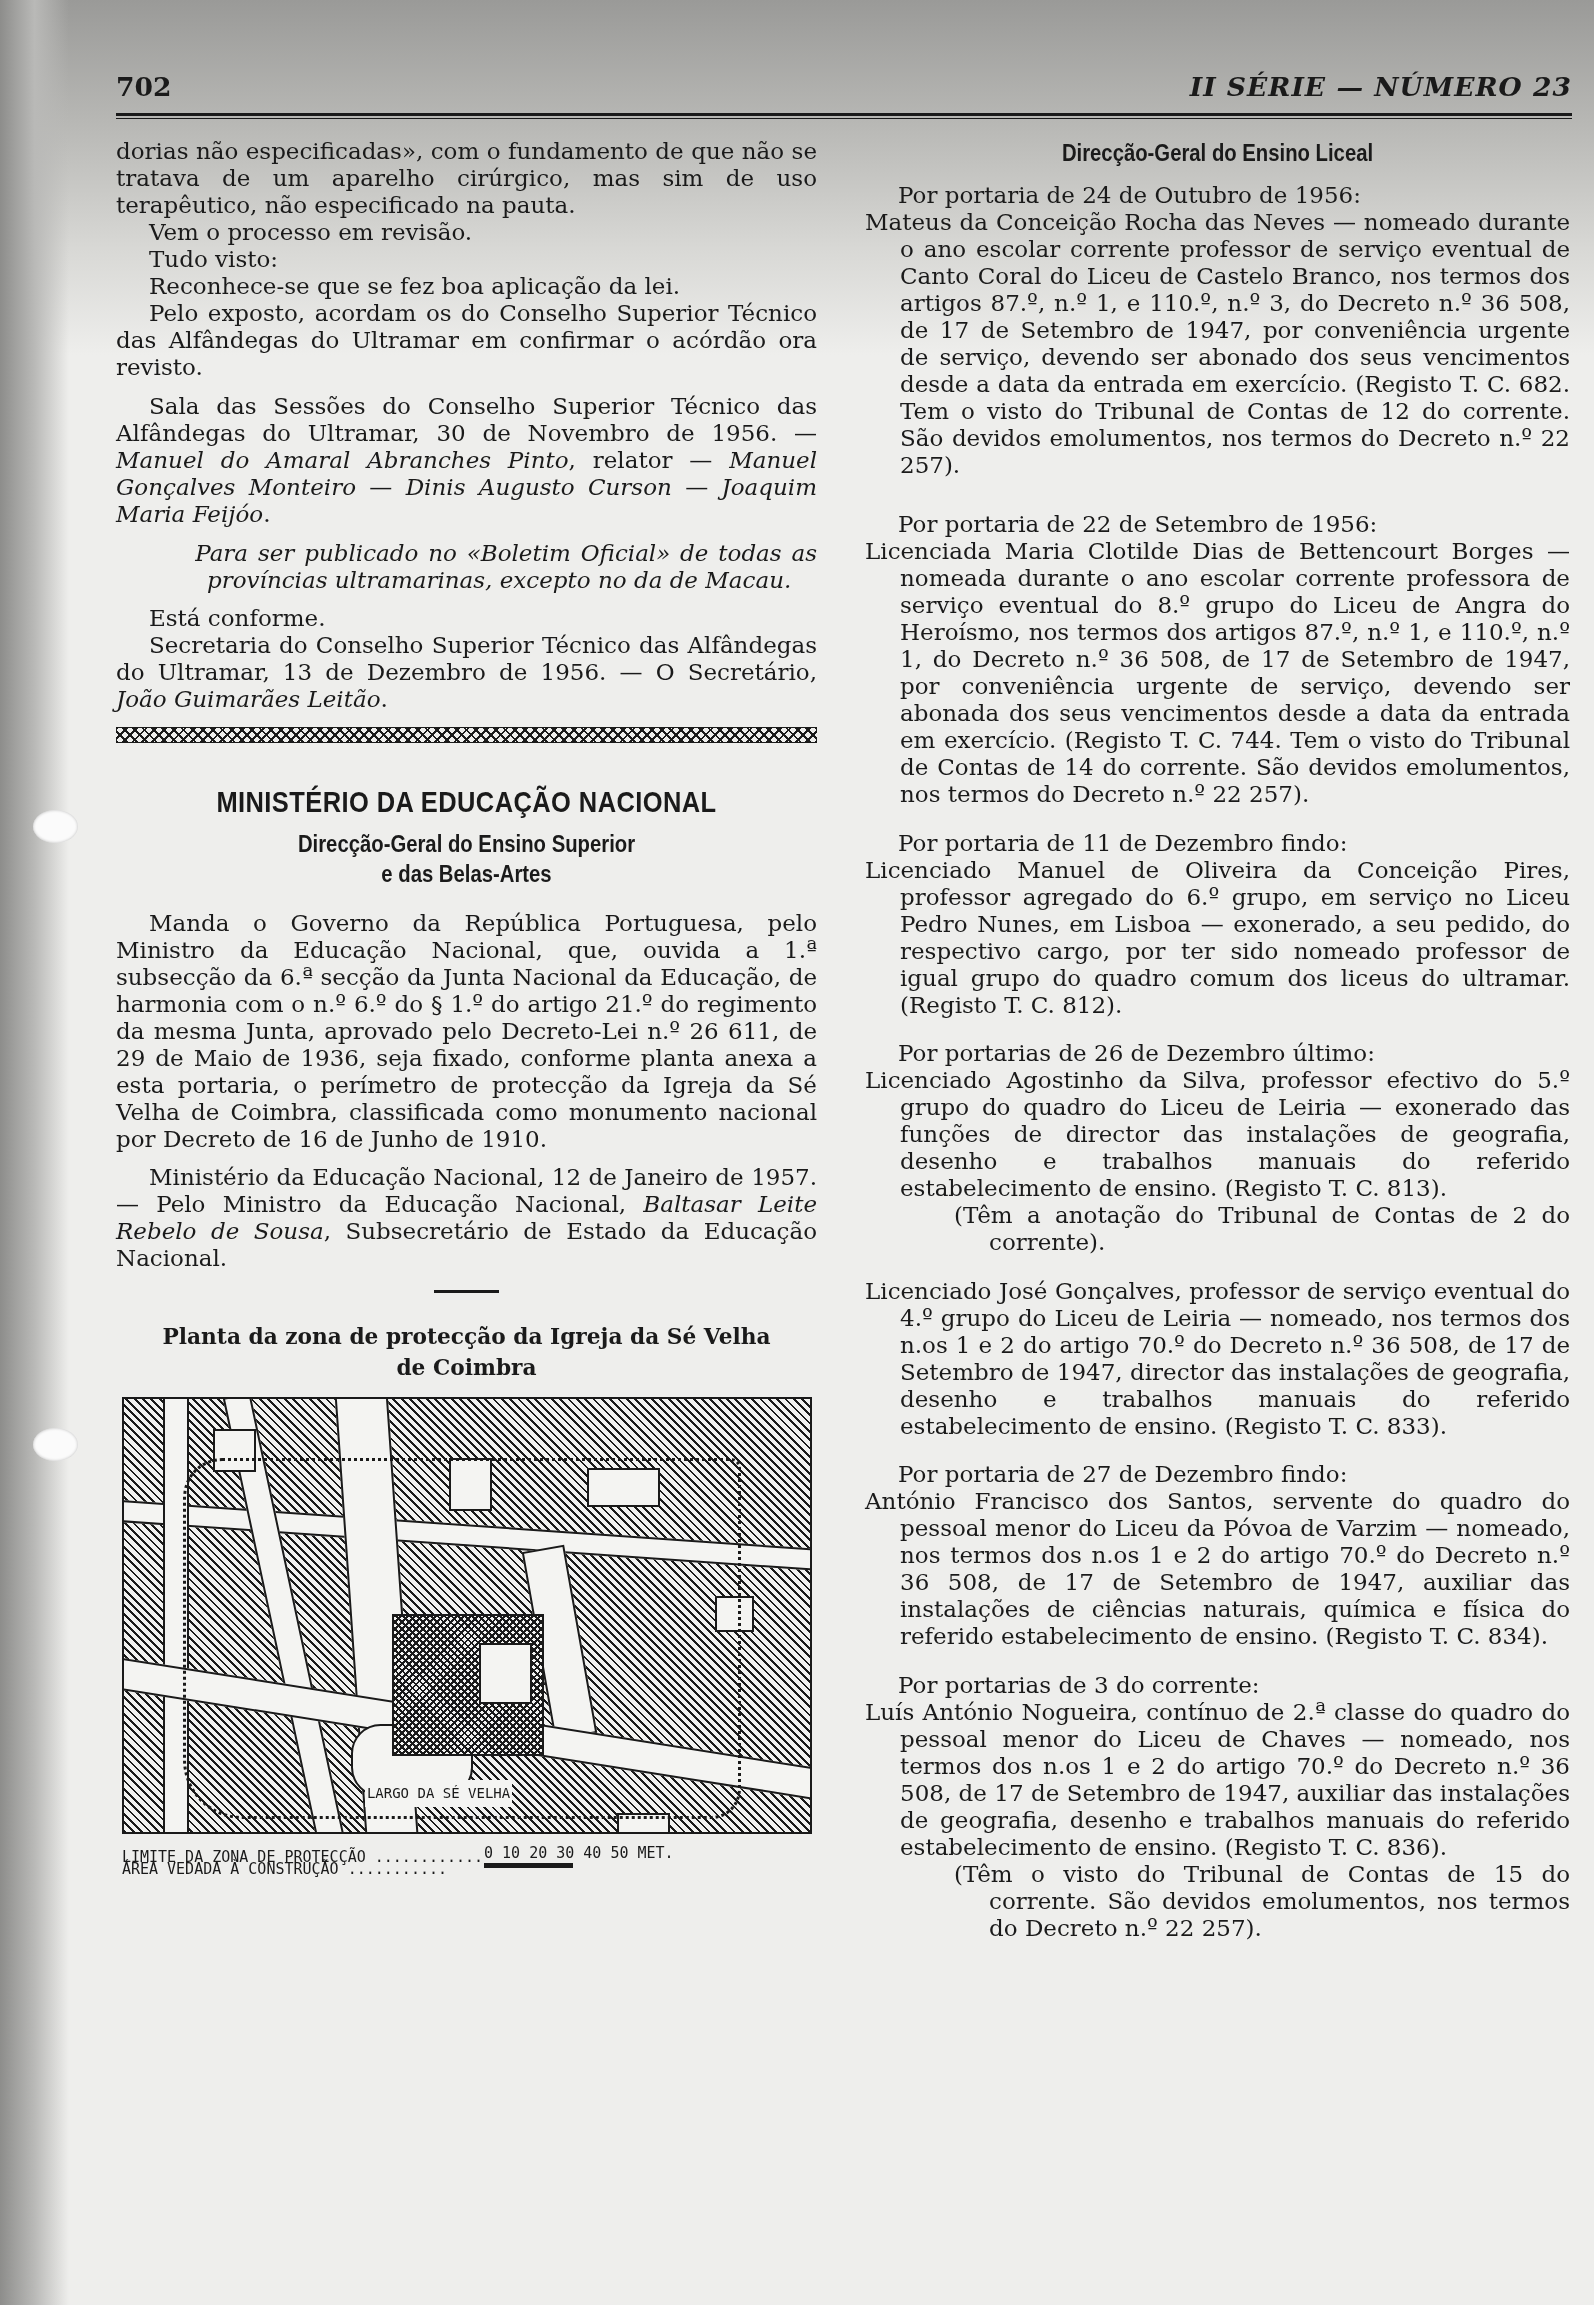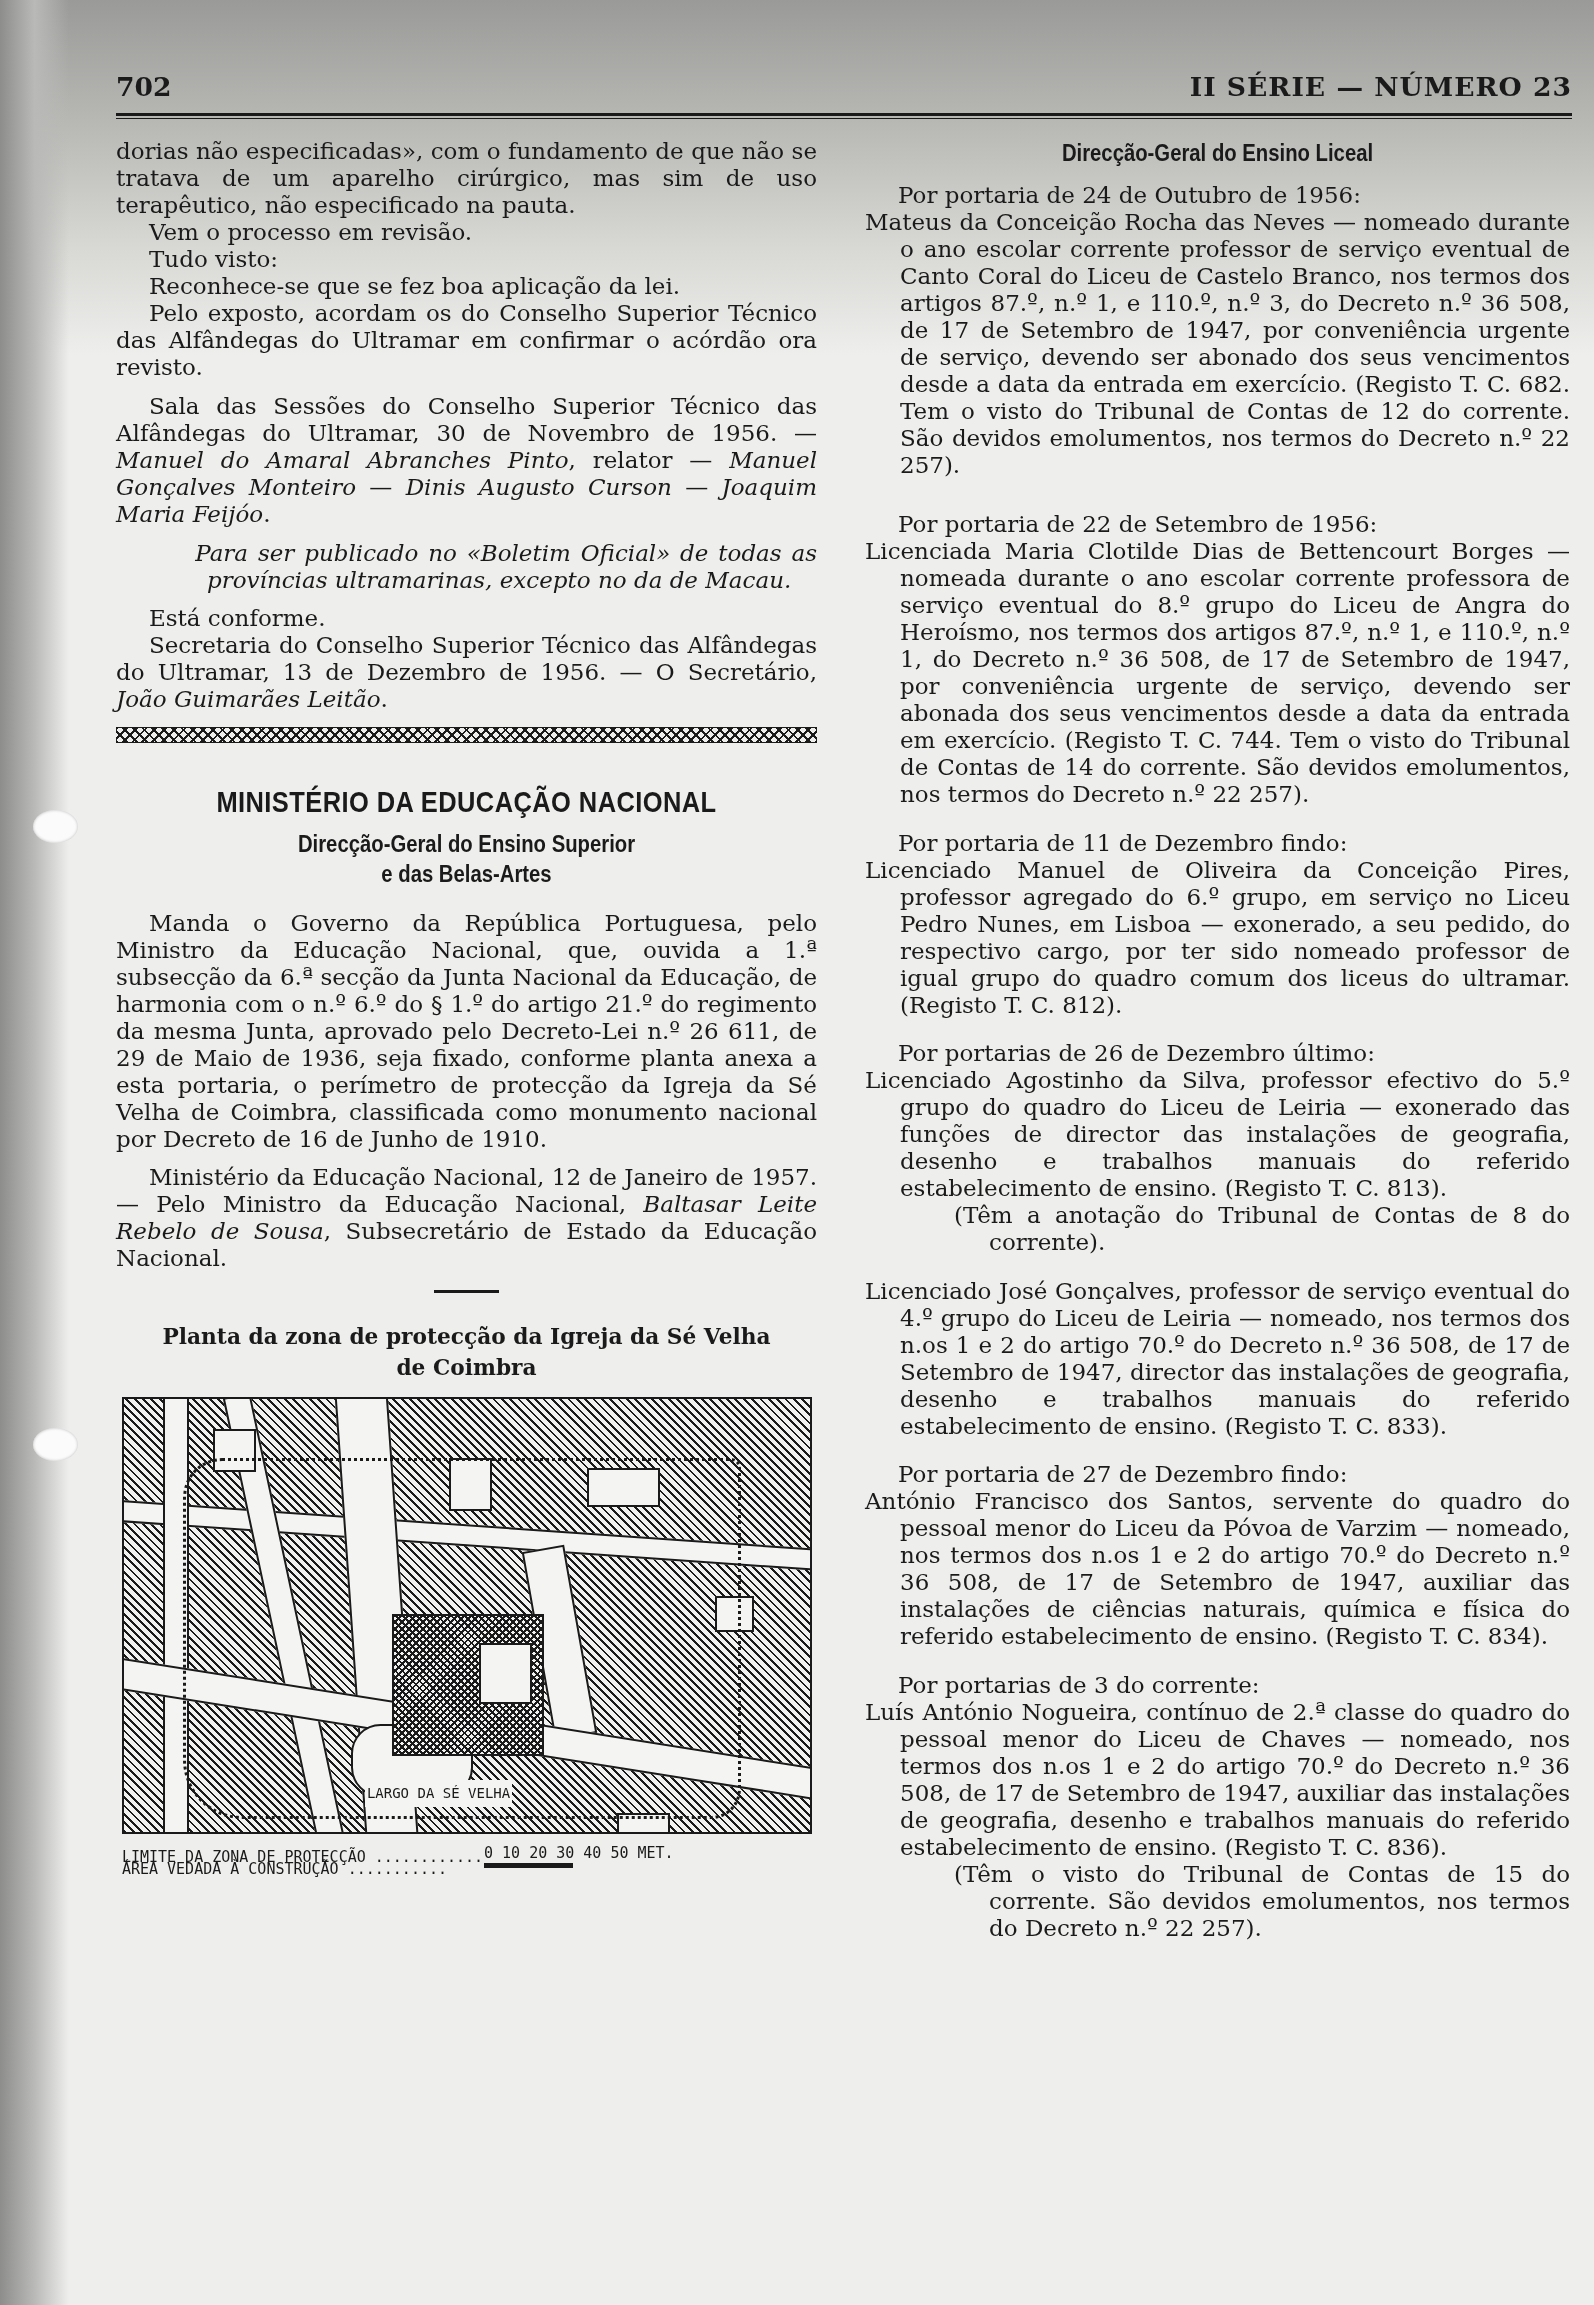--- a/index.html
+++ b/index.html
@@ -19,21 +19,21 @@
   }
   .punch-hole {
     position: absolute; left: 33px; width: 45px; height: 33px; border-radius: 50%;
     background: #fbfbfb; box-shadow: inset 0 0 3px #bbb;
   }
   .header-row {
     position: absolute; left: 116px; top: 71px; width: 1456px; height: 39px;
     font-size: 26.6px; font-weight: bold;
   }
   .page-num { position: absolute; left: 0; top: 0; }
-  .series { position: absolute; right: 0; top: 0; letter-spacing: 1px; }
+  .series { position: absolute; right: 0; top: 0; font-style: italic; letter-spacing: 1px; }
   .header-rule {
     position: absolute; left: 116px; top: 113px; width: 1456px; height: 0;
     border-top: 3.9px solid #1a1a1a; border-bottom: 1px solid #1a1a1a; padding-top: 2px;
   }
   .col {
     position: absolute; top: 138px; font-size: 23px; line-height: 27px; text-align: justify;
   }
   .col-left { left: 116px; width: 701px; }
   .col-right { left: 865px; width: 705px; }
   p { margin: 0; }
@@ -181,21 +181,21 @@
   <p class="hang">Mateus da Conceição Rocha das Neves — nomeado durante o ano escolar corrente professor de serviço eventual de Canto Coral do Liceu de Castelo Branco, nos termos dos artigos 87.º, n.º 1, e 110.º, n.º 3, do Decreto n.º 36 508, de 17 de Setembro de 1947, por conveniência urgente de serviço, devendo ser abonado dos seus vencimentos desde a data da entrada em exercício. (Registo T. C. 682. Tem o visto do Tribunal de Contas de 12 do corrente. São devidos emolumentos, nos termos do Decreto n.º 22 257).</p>
 
   <p class="indent" style="margin-top:32px">Por portaria de 22 de Setembro de 1956:</p>
   <p class="hang">Licenciada Maria Clotilde Dias de Bettencourt Borges — nomeada durante o ano escolar corrente professora de serviço eventual do 8.º grupo do Liceu de Angra do Heroísmo, nos termos dos artigos 87.º, n.º 1, e 110.º, n.º 1, do Decreto n.º 36 508, de 17 de Setembro de 1947, por conveniência urgente de serviço, devendo ser abonada dos seus vencimentos desde a data da entrada em exercício. (Registo T. C. 744. Tem o visto do Tribunal de Contas de 14 do corrente. São devidos emolumentos, nos termos do Decreto n.º 22 257).</p>
 
   <p class="indent" style="margin-top:21.7px">Por portaria de 11 de Dezembro findo:</p>
   <p class="hang">Licenciado Manuel de Oliveira da Conceição Pires, professor agregado do 6.º grupo, em serviço no Liceu Pedro Nunes, em Lisboa — exonerado, a seu pedido, do respectivo cargo, por ter sido nomeado professor de igual grupo do quadro comum dos liceus do ultramar. (Registo T. C. 812).</p>
 
   <p class="indent" style="margin-top:21px">Por portarias de 26 de Dezembro último:</p>
   <p class="hang">Licenciado Agostinho da Silva, professor efectivo do 5.º grupo do quadro do Liceu de Leiria — exonerado das funções de director das instalações de geografia, desenho e trabalhos manuais do referido estabelecimento de ensino. (Registo T. C. 813).</p>
-  <p class="note">(Têm a anotação do Tribunal de Contas de 8 do corrente).</p>
+  <p class="note">(Têm a anotação do Tribunal de Contas de 2 do corrente).</p>
   <p class="hang" style="margin-top:21.7px">Licenciado José Gonçalves, professor de serviço eventual do 4.º grupo do Liceu de Leiria — nomeado, nos termos dos n.os 1 e 2 do artigo 70.º do Decreto n.º 36 508, de 17 de Setembro de 1947, director das instalações de geografia, desenho e trabalhos manuais do referido estabelecimento de ensino. (Registo T. C. 833).</p>
 
   <p class="indent" style="margin-top:21.7px">Por portaria de 27 de Dezembro findo:</p>
   <p class="hang">António Francisco dos Santos, servente do quadro do pessoal menor do Liceu da Póvoa de Varzim — nomeado, nos termos dos n.os 1 e 2 do artigo 70.º do Decreto n.º 36 508, de 17 de Setembro de 1947, auxiliar das instalações de ciências naturais, química e física do referido estabelecimento de ensino. (Registo T. C. 834).</p>
 
   <p class="indent" style="margin-top:21.7px">Por portarias de 3 do corrente:</p>
   <p class="hang">Luís António Nogueira, contínuo de 2.ª classe do quadro do pessoal menor do Liceu de Chaves — nomeado, nos termos dos n.os 1 e 2 do artigo 70.º do Decreto n.º 36 508, de 17 de Setembro de 1947, auxiliar das instalações de geografia, desenho e trabalhos manuais do referido estabelecimento de ensino. (Registo T. C. 836).</p>
   <p class="note">(Têm o visto do Tribunal de Contas de 15 do corrente. São devidos emolumentos, nos termos do Decreto n.º 22 257).</p>
 </div>
 

